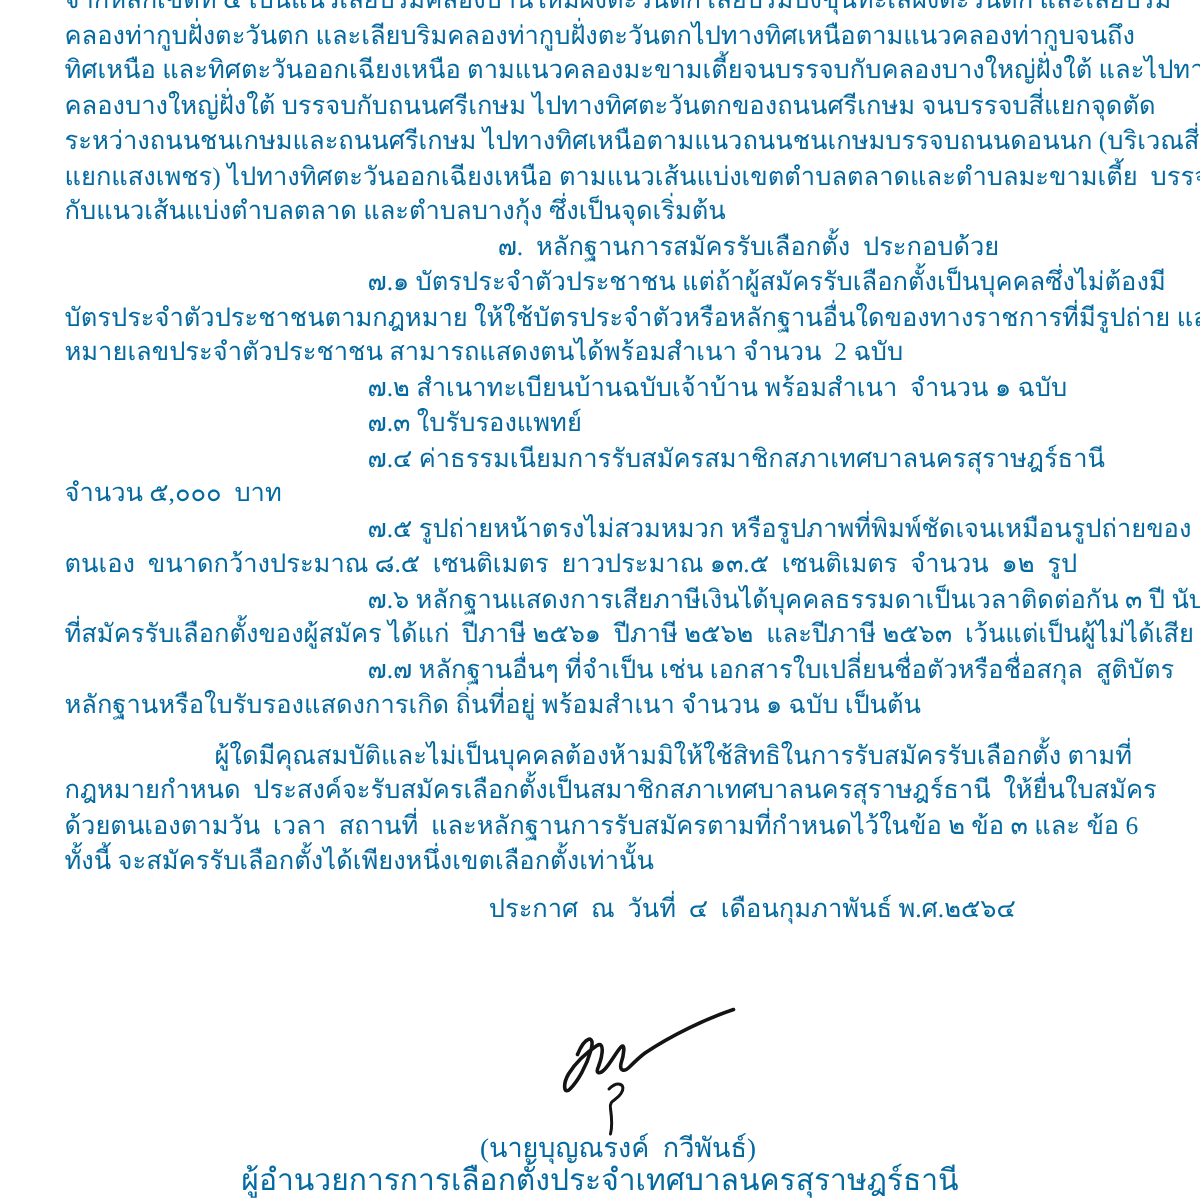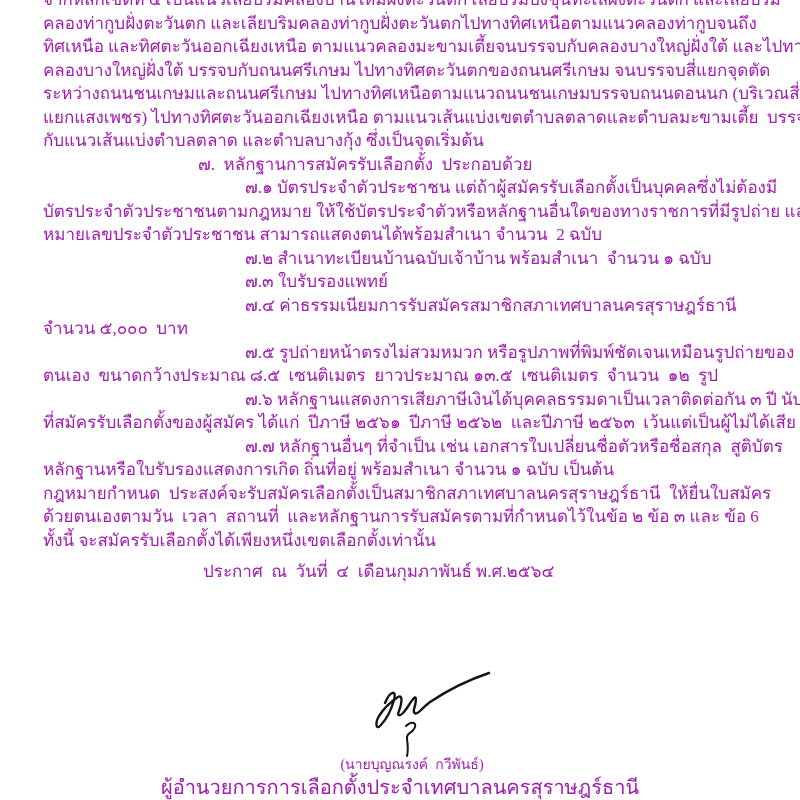--- a/index.html
+++ b/index.html
@@ -9,41 +9,41 @@
     height: 800px;
     background: #ffffff;
     overflow: hidden;
   }
   .page {
     position: relative;
     width: 800px;
     height: 800px;
     background: #ffffff;
     font-family: "Liberation Serif", "DejaVu Serif", serif;
-    color: #a21caf;
+    color: #0369a1;
   }
   .doc {
     position: absolute;
     left: 0;
     top: -12px;
     width: 800px;
     padding-left: 43px;
     box-sizing: border-box;
     font-size: 17px;
     line-height: 23.5px;
   }
   .ln {
     white-space: pre;
     height: 23.5px;
     overflow: visible;
   }
-  .ind-head  { padding-left: 155px; }  
+  .ind-head  { padding-left: 155px; text-align: center; }  
   .ind-item  { padding-left: 202px; }  
   .ind-close { padding-left: 100px; }  
-  .ind-date  { padding-left: 160px; }  
+  .ind-date  { padding-left: 160px; text-align: center; }  
   .gap-sm { margin-top: 10px; }
   .gap-md { margin-top: 8px; }
   .sig-block {
     position: absolute;
     left: 0;
     top: 668px;
     width: 800px;
     text-align: center;
   }
   .sig-svg {
@@ -51,21 +51,21 @@
     margin: 0 0 0 368px;
   }
   .sig-svg path {
     fill: none;
     stroke: #141414;
     stroke-linecap: round;
     stroke-linejoin: round;
   }
   .sig-name {
     margin-top: -4px;
-    font-size: 14px;
+    font-size: 18px;
     line-height: 22px;
     white-space: pre;
     padding-left: 24px;
   }
   .sig-title {
     font-size: 20px;
     line-height: 22px;
     white-space: pre;
   }
 </style>
@@ -98,20 +98,21 @@
 
     <div class="ln ind-item">๗.๕ รูปถ่ายหน้าตรงไม่สวมหมวก หรือรูปภาพที่พิมพ์ชัดเจนเหมือนรูปถ่ายของ</div>
     <div class="ln">ตนเอง  ขนาดกว้างประมาณ ๘.๕  เซนติเมตร  ยาวประมาณ ๑๓.๕  เซนติเมตร  จำนวน  ๑๒  รูป</div>
 
     <div class="ln ind-item">๗.๖ หลักฐานแสดงการเสียภาษีเงินได้บุคคลธรรมดาเป็นเวลาติดต่อกัน ๓ ปี นับถึงปี</div>
     <div class="ln">ที่สมัครรับเลือกตั้งของผู้สมัคร ได้แก่  ปีภาษี ๒๕๖๑  ปีภาษี ๒๕๖๒  และปีภาษี ๒๕๖๓  เว้นแต่เป็นผู้ไม่ได้เสีย</div>
 
     <div class="ln ind-item">๗.๗ หลักฐานอื่นๆ ที่จำเป็น เช่น เอกสารใบเปลี่ยนชื่อตัวหรือชื่อสกุล  สูติบัตร</div>
     <div class="ln">หลักฐานหรือใบรับรองแสดงการเกิด ถิ่นที่อยู่ พร้อมสำเนา จำนวน ๑ ฉบับ เป็นต้น</div>
 
+    <div class="ln ind-close gap-sm">ผู้ใดมีคุณสมบัติและไม่เป็นบุคคลต้องห้ามมิให้ใช้สิทธิในการรับสมัครรับเลือกตั้ง ตามที่</div>
     <div class="ln">กฎหมายกำหนด  ประสงค์จะรับสมัครเลือกตั้งเป็นสมาชิกสภาเทศบาลนครสุราษฎร์ธานี  ให้ยื่นใบสมัคร</div>
     <div class="ln">ด้วยตนเองตามวัน  เวลา  สถานที่  และหลักฐานการรับสมัครตามที่กำหนดไว้ในข้อ ๒ ข้อ ๓ และ ข้อ 6</div>
     <div class="ln">ทั้งนี้ จะสมัครรับเลือกตั้งได้เพียงหนึ่งเขตเลือกตั้งเท่านั้น</div>
 
     <div class="ln ind-date gap-md">ประกาศ  ณ  วันที่  ๔  เดือนกุมภาพันธ์ พ.ศ.๒๕๖๔</div>
   </div>
 
   <div class="sig-block">
     <svg class="sig-svg" width="130" height="90" viewBox="0 0 130 90" xmlns="http://www.w3.org/2000/svg">
       <path d="M17,35 C22,23 29,21 26,32 C23,43 17,53 12,58 C8,62 7,55 11,48 C16,40 24,33 30,29 C35,26 34,35 31,43 C29,47 31,49 35,45 C39,41 43,33 46,30 C49,27 48,35 46,41 C45,46 48,47 52,43 C55,40 58,37 62,34 C80,22 103,11 121,5" stroke-width="2.4"></path>

